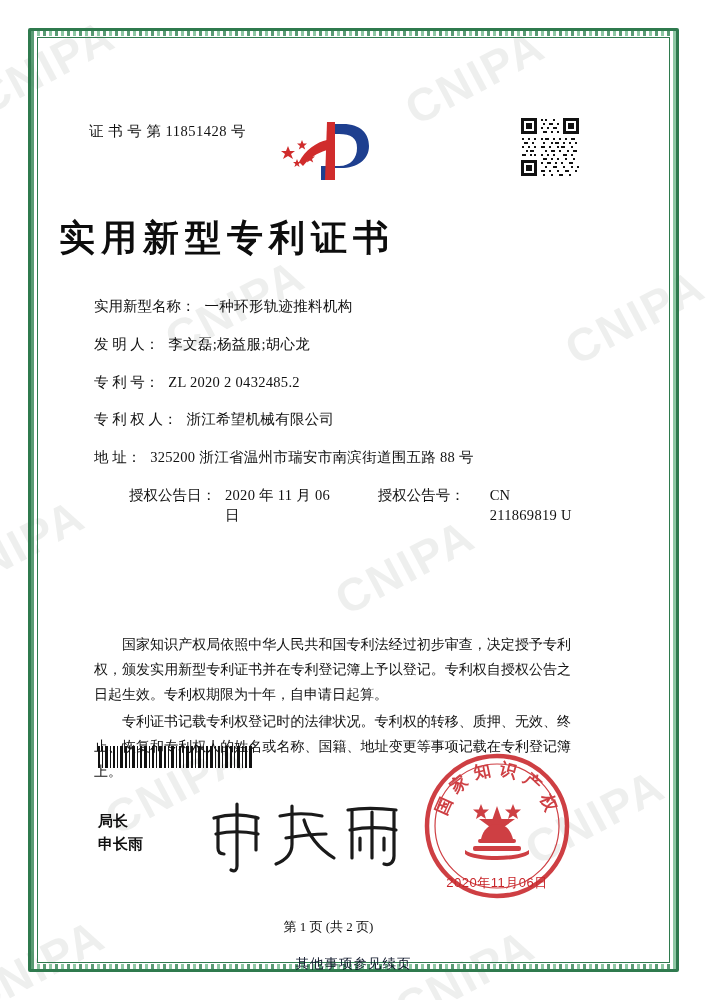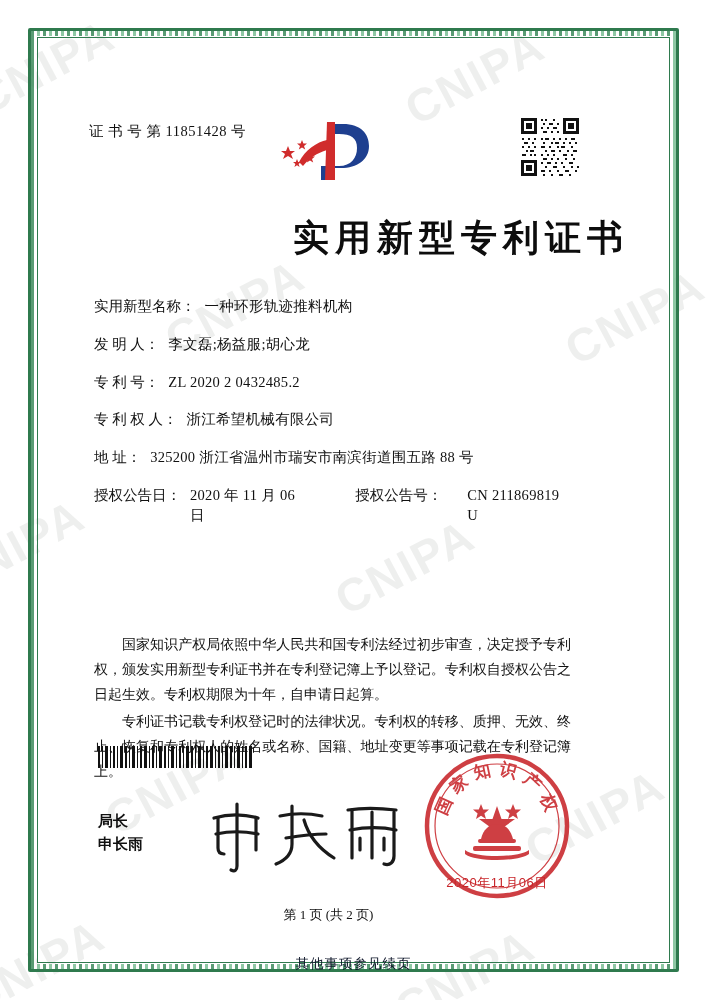--- a/index.html
+++ b/index.html
@@ -115,21 +115,21 @@
     width: 120px;
     height: 70px;
   }
 
   
   .main-title {
     position: absolute;
     left: 0;
     right: 0;
     top: 186px;
-    text-align: right;
+    text-align: left;
     font-size: 36px;
     font-weight: bold;
     letter-spacing: 6px;
     font-family: "Liberation Serif", "DejaVu Serif", serif;
     color: #0d0d0d;
     padding-left: 31px;
   }
 
   
   .fields {
@@ -151,20 +151,21 @@
     color: #111;
   }
   .field-label.sp1 { letter-spacing: 0px; }
   .field-value {
     margin-left: 9px;
     color: #111;
     letter-spacing: 0.3px;
   }
   .field-row.dual {
     justify-content: flex-start;
+    margin-left: 35px;
   }
   .dual-second {
     margin-left: 42px;
     display: flex;
     align-items: baseline;
     gap: 16px;
   }
 
   
   .body-text {
@@ -228,21 +229,21 @@
     color: #c8252a;
     letter-spacing: 0.5px;
     font-family: "Liberation Sans", sans-serif;
   }
 
   
   .page-num {
     position: absolute;
     left: 0;
     right: 0;
-    bottom: 48px;
+    bottom: 36px;
     text-align: center;
     font-size: 13px;
     color: #111;
   }
 
   
   .outer-footer {
     position: absolute;
     left: 0;
     right: 0;

